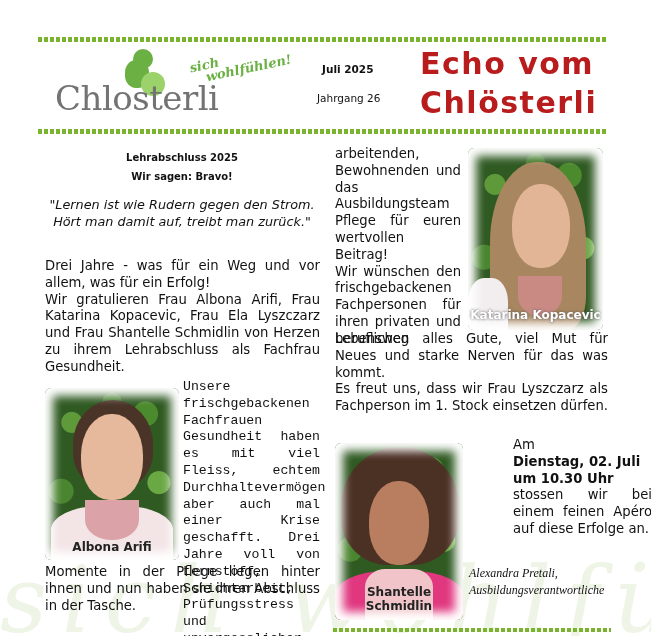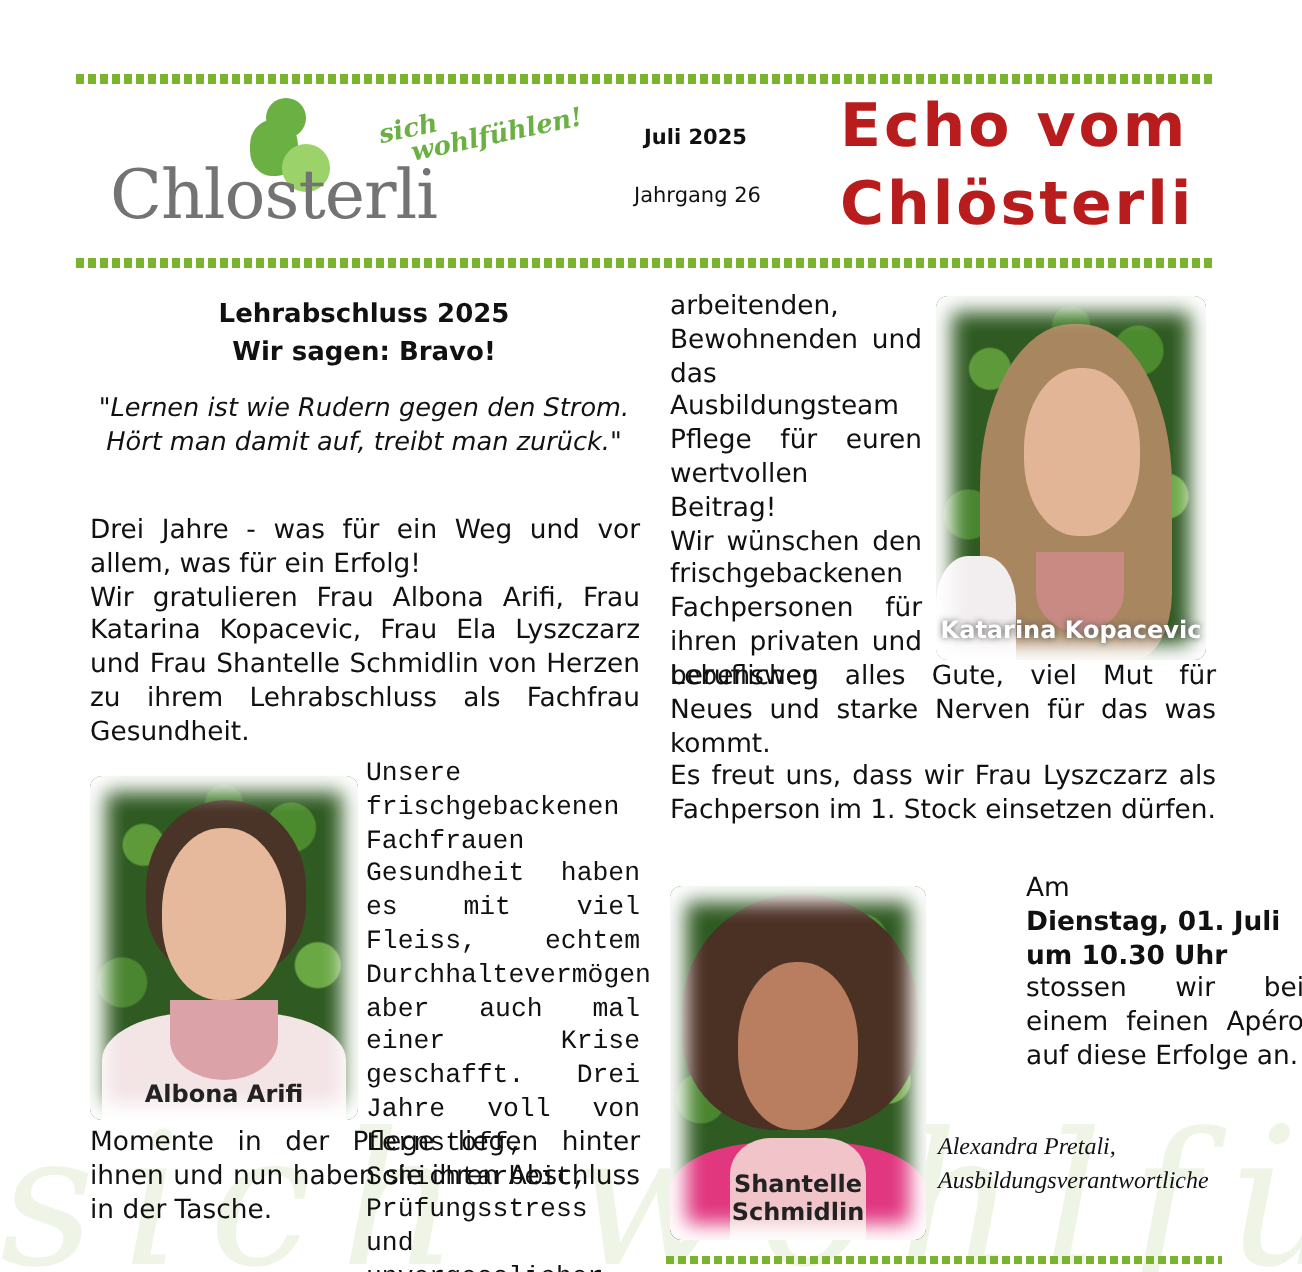--- a/index.html
+++ b/index.html
@@ -44,21 +44,21 @@
 
   .title {
     position: absolute; left: 420px; top: 44px; width: 190px;
     font-family: "DejaVu Sans", sans-serif; font-weight: bold; font-size: 30px;
     line-height: 39px; letter-spacing: 1.5px; color: #b91c1c;
   }
 
   
   .head {
     position: absolute; left: 40px; top: 148px; width: 284px; text-align: center;
-    font-weight: bold; font-size: 13px; line-height: 19px;
+    font-weight: bold; font-size: 10px; line-height: 19px;
   }
   .quote {
     position: absolute; left: 40px; top: 196px; width: 284px; text-align: center;
     font-style: italic; font-size: 12.8px; line-height: 17px;
   }
   .p {
     position: absolute; font-size: 13.2px; line-height: 16.8px; text-align: justify; z-index: 1;
   }
   .p1 { left: 45px; top: 258px; width: 275px; }
   .p2 { left: 183px; top: 379px; width: 137px; font-family: Liberation Mono, monospace; }
@@ -182,21 +182,21 @@
   <div class="shirt" style="left:0;top:128px;width:128px;height:60px;background:#e0377f;"></div>
   <div class="shirt" style="left:30px;top:126px;width:68px;height:60px;background:#f0c4c8;border-radius:30% 30% 0 0;"></div>
   <div class="caption" style="top:142px;text-align:center;">
     <div>Shantelle</div>
     <div>Schmidlin</div>
   </div>
 </div>
 
 <div class="p p6">
   <span class="strong" style="font-weight:normal;">Am</span>
-  <span class="strong">Dienstag, 01. Juli</span>
+  <span class="strong">Dienstag, 02. Juli</span>
   <span class="strong"> um 10.30 Uhr</span>
   <span>stossen wir bei einem feinen Apéro auf diese Erfolge an.</span>
 </div>
 
 <div class="sig">
   <div>Alexandra Pretali,</div>
   <div>Ausbildungsverantwortliche</div>
 </div>
 
 <div class="dots dots-bottom"></div>

